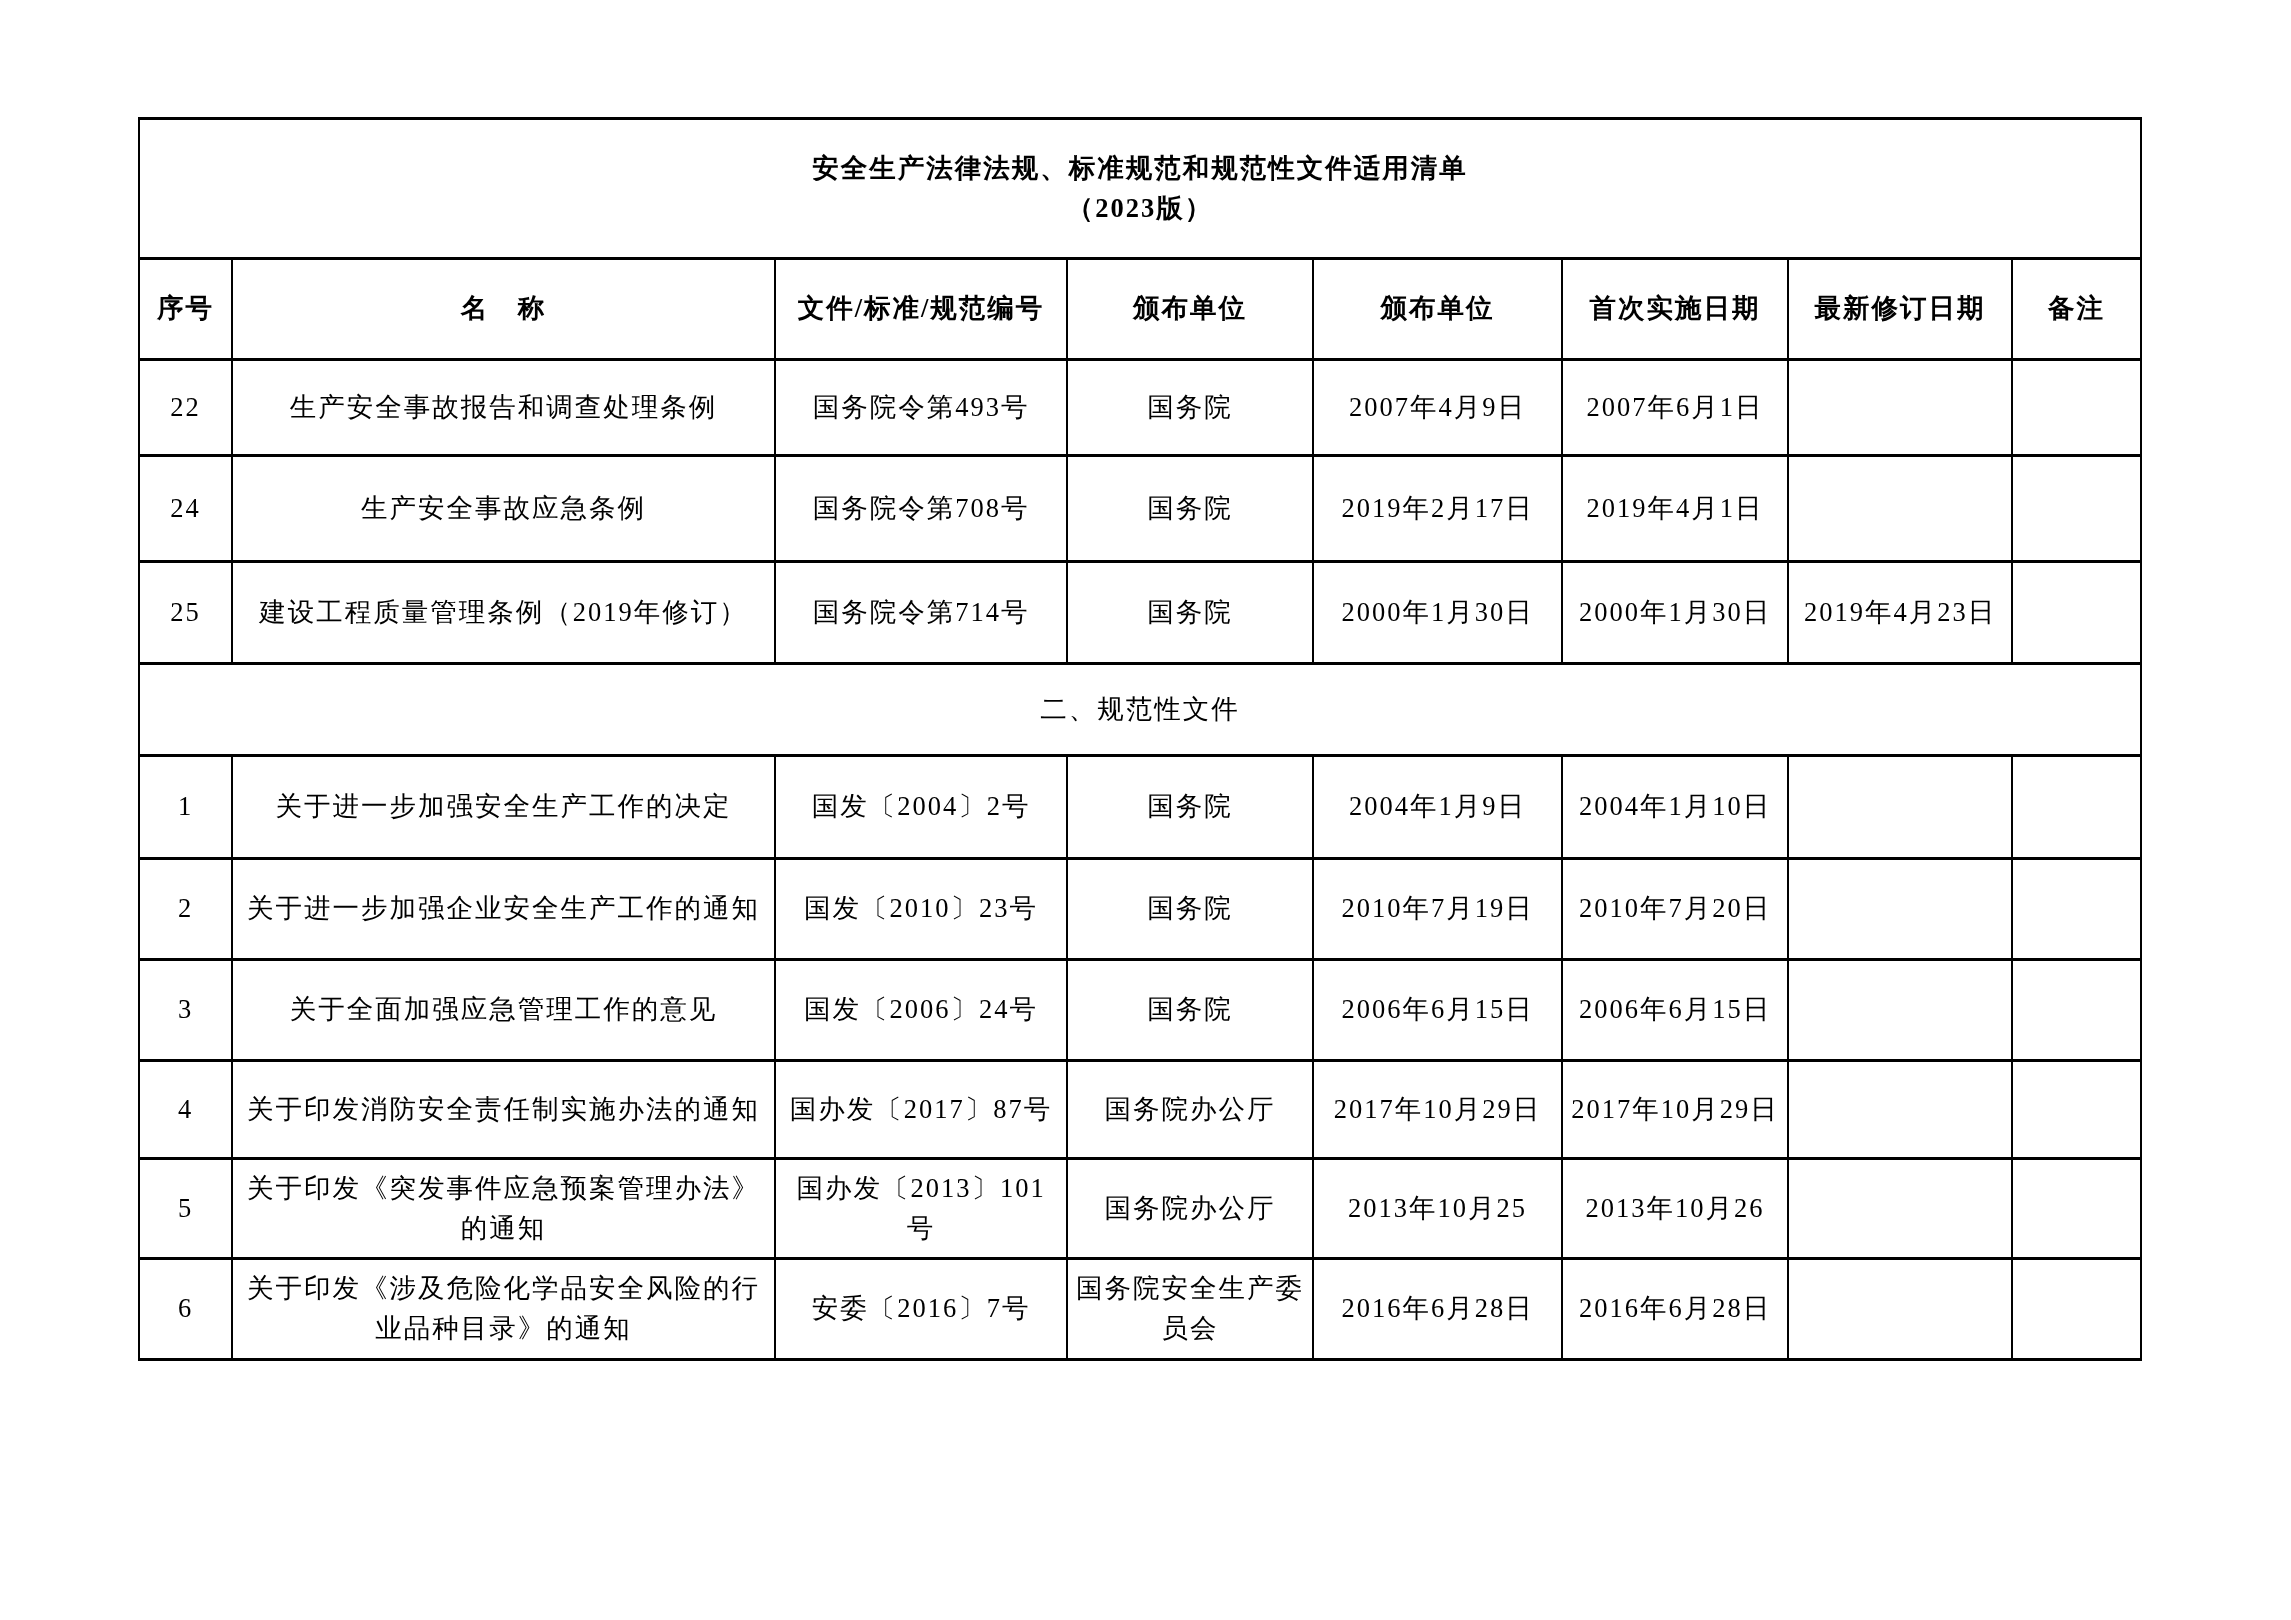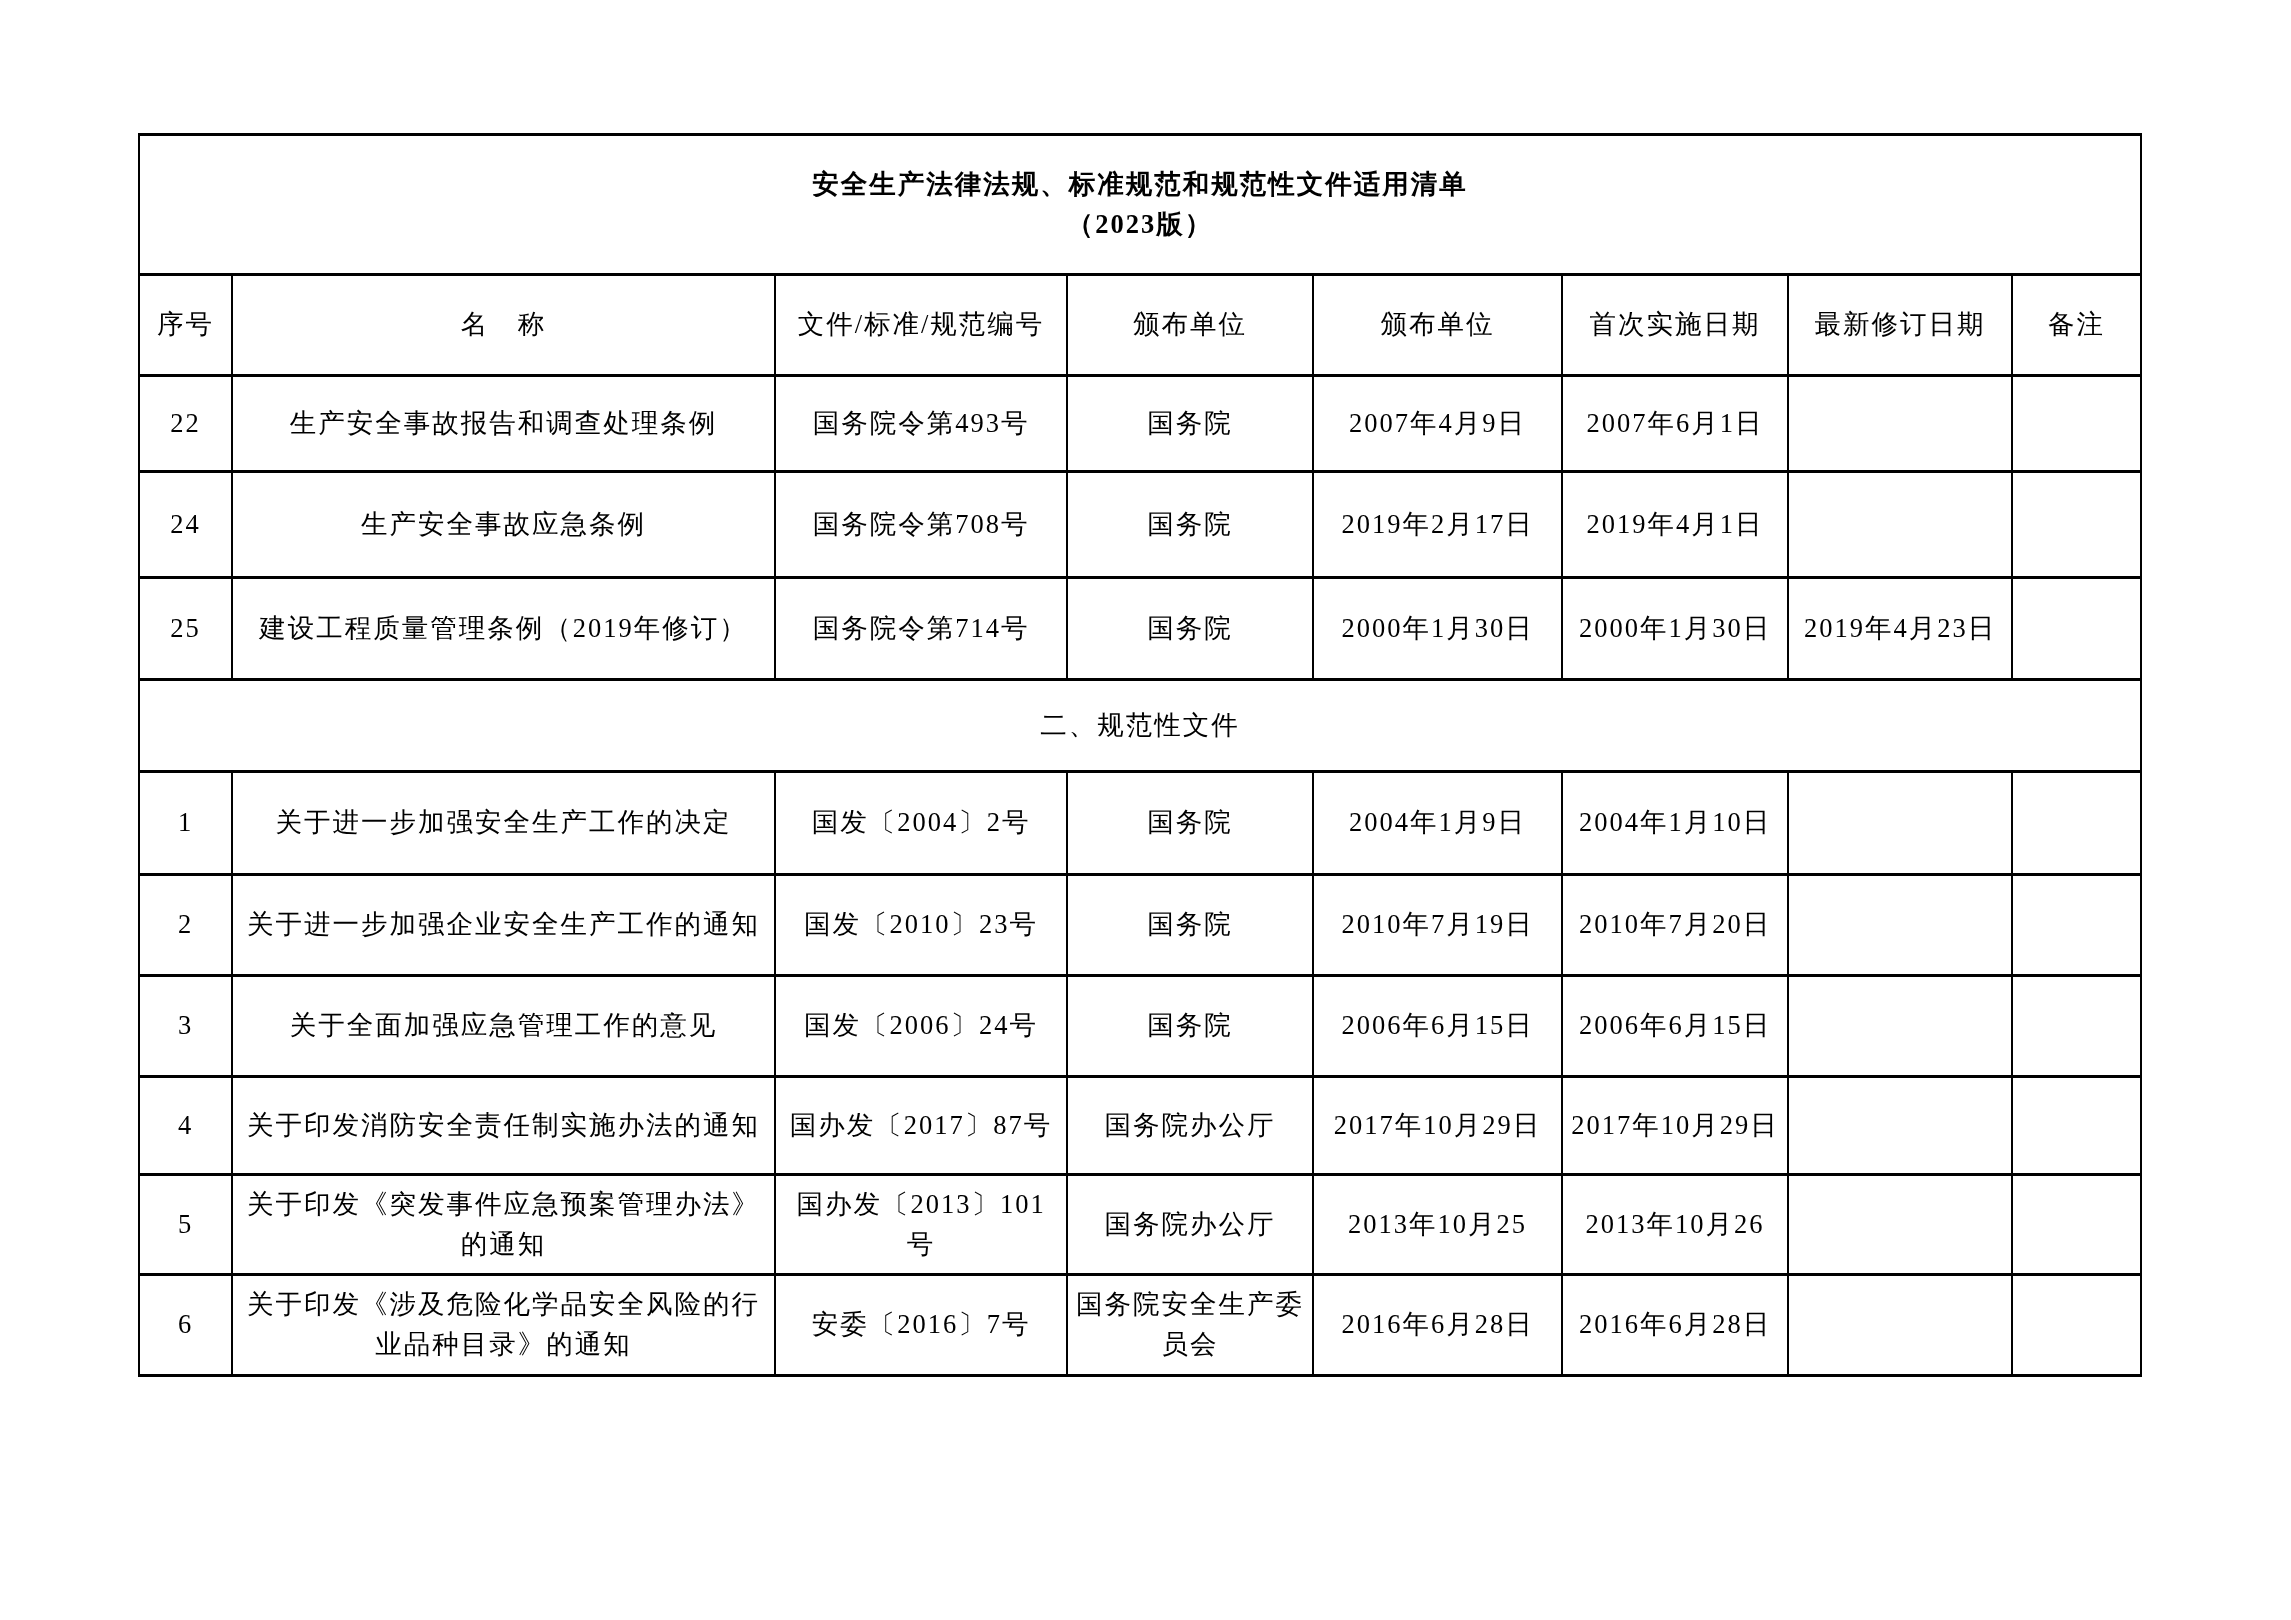--- a/index.html
+++ b/index.html
@@ -11,21 +11,21 @@
     width: 2292px;
     height: 1620px;
     position: relative;
     font-family: "Liberation Serif", "DejaVu Serif", serif;
     color: #000;
     overflow: hidden;
   }
   table.doc-table {
     position: absolute;
     left: 138px;
-    top: 133px;
+    top: 117px;
     width: 2003px;
     border-collapse: collapse;
     table-layout: fixed;
   }
   table.doc-table td {
     border: 2.9px solid #000;
     border-top-width: 3.9px;
     border-bottom-width: 3.9px;
     vertical-align: middle;
     text-align: center;
@@ -37,21 +37,21 @@
     line-height: 1.5;
   }
   td.title-cell {
     font-size: 37px;
     font-weight: bold;
     letter-spacing: 2.9px;
     line-height: 1.55;
     border-bottom-width: 2.9px;
   }
   td.header-cell {
-    font-weight: normal;
+    font-weight: bold;
     font-size: 27.4px;
     letter-spacing: 1px;
   }
   td.name-cell {
     text-align: left;
     padding-left: 12.7px;
     padding-right: 9.8px;
     line-height: 1.6;
   }
   td.section-cell {

